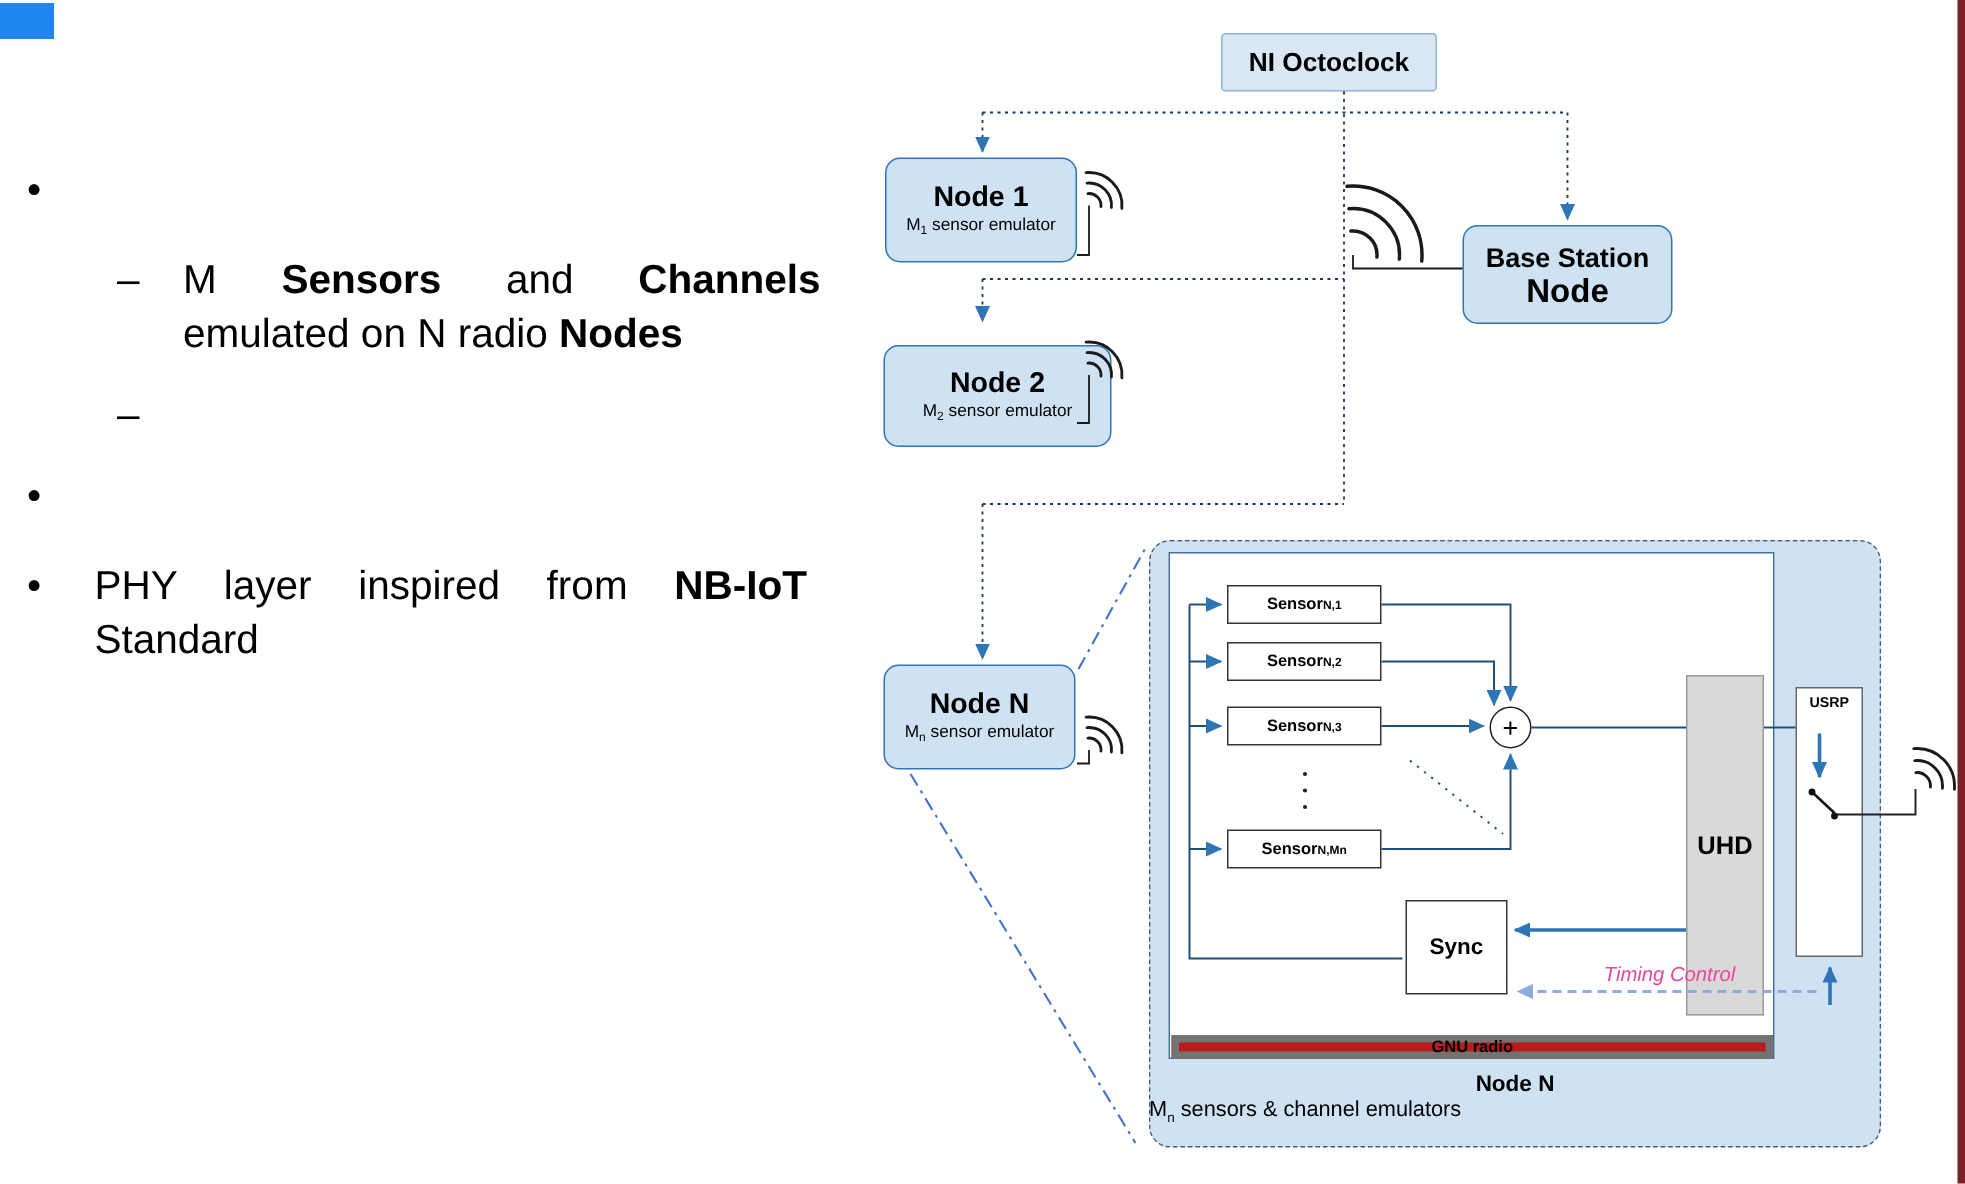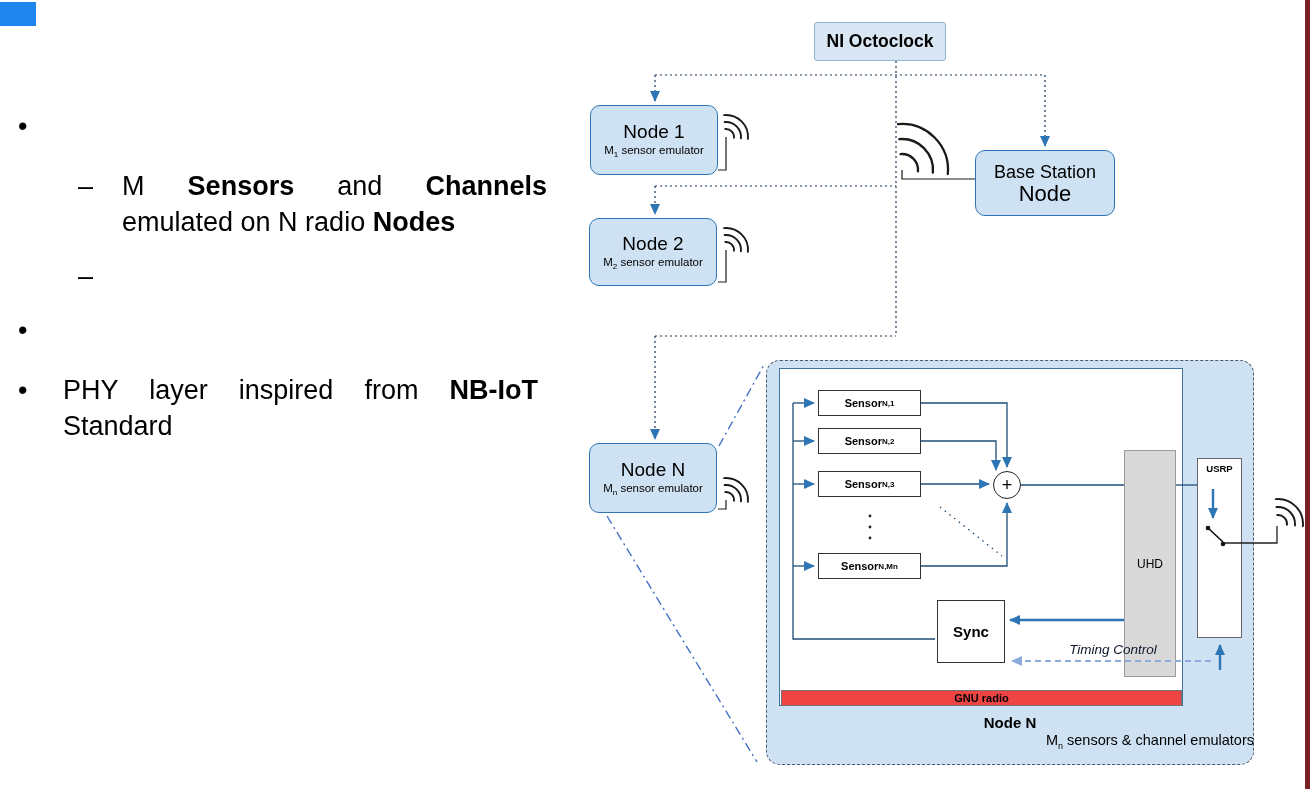--- a/index.html
+++ b/index.html
@@ -15,37 +15,37 @@
   .row .mk{flex:0 0 45px}
   .row .txt{text-align:justify}
   .l1 .txt{width:475px}
   .l2{padding-left:60px}
   .l2 .mk{flex:0 0 44px}
   .l2 .txt{width:425px}
   .mt24{margin-top:24px}.mt18{margin-top:18px}
 
   
   .nodebox{background:#cfe2f3;border:1.6px solid #2e75b6;border-radius:10px;display:flex;flex-direction:column;align-items:center;justify-content:center;z-index:10}
-  .nodebox .nt{font-weight:normal;font-size:19px;line-height:22px}
+  .nodebox .nt{font-weight:bold;font-size:19px;line-height:22px}
   .nodebox .ns{font-size:11.5px;margin-top:1px;white-space:nowrap}
   .nodebox .ns sub{font-size:8px}
   .octo{background:#d9e6f4;border:1.2px solid #8db3d9;border-radius:3px;display:flex;align-items:center;justify-content:center;font-weight:bold;font-size:17.5px;z-index:10}
   .bigc{background:#cfe2f3;border:1.3px dashed #4a5a6a;border-radius:14px;z-index:1}
   .innerb{background:#fff;border:1.5px solid #41719c;z-index:2}
-  .gnu{background:#ef4444;border:1px solid #737373;z-index:3;display:flex;align-items:center;justify-content:center;font-size:11px;font-weight:bold}
+  .gnu{background:#b91c1c;border:5px solid #737373;z-index:3;display:flex;align-items:center;justify-content:center;font-size:11px;font-weight:bold}
   .sens{background:#fff;border:1px solid #333;z-index:4;display:flex;align-items:center;justify-content:center;font-size:11px;font-weight:bold;white-space:nowrap}
   .sens sub{font-size:8px}
   .plus{background:#fff;border:1.4px solid #222;border-radius:50%;z-index:4;display:flex;align-items:center;justify-content:center;font-size:18px;line-height:18px}
-  .uhd{background:#d9d9d9;border:1px solid #9a9a9a;z-index:3;display:flex;align-items:center;justify-content:center;font-weight:normal;font-size:12px}
+  .uhd{background:#d9d9d9;border:1px solid #9a9a9a;z-index:3;display:flex;align-items:center;justify-content:center;font-weight:bold;font-size:17px}
   .usrp{background:#fff;border:1px solid #666;z-index:3;font-weight:bold;font-size:9.5px;text-align:center;padding-top:4px}
   .syncb{background:#fff;border:1.2px solid #333;z-index:4;display:flex;align-items:center;justify-content:center;font-weight:bold;font-size:15px}
   .cap1{z-index:4;text-align:center;font-weight:bold;font-size:15px}
-  .cap2{z-index:4;text-align:right;font-size:14.5px}
+  .cap2{z-index:4;text-align:left;font-size:14.5px}
   .cap2 sub{font-size:9px}
-  .timing{z-index:4;font-style:italic;font-size:13.5px;text-align:center;color:#0f172a}
+  .timing{z-index:4;font-style:italic;font-size:13.5px;text-align:center;color:#ec4899}
 
   
   svg.overlay{position:absolute;left:0;top:0;z-index:30;pointer-events:none}
   .dotted path{stroke:#17365d;stroke-width:1.2;fill:none;stroke-dasharray:2 3}
   .zoom path{stroke:#4472c4;stroke-width:1.4;fill:none;stroke-dasharray:9 4 2 4}
   .flow path{stroke:#1f4e79;stroke-width:1.3;fill:none}
   .bluethick path{stroke:#2e75b6;stroke-width:2.4;fill:none}
   .timingline{stroke:#8faadc;stroke-width:2;fill:none;stroke-dasharray:6 4}
   .wire path{stroke:#222;stroke-width:1.3;fill:none}
   .wifi path{stroke:#1a1a1a;stroke-width:1.9;fill:none;stroke-linecap:round}
@@ -75,30 +75,30 @@
     <span class="mk">•</span>
   </div>
   <div class="row l1 mt24">
     <span class="mk">•</span>
     <div class="txt">
       <span>PHY layer inspired from </span><b>NB-IoT</b><span> Standard</span>
     </div>
   </div>
 </div>
 
-<div class="abs octo" style="left:814px;top:22px;width:132px;height:39px">
+<div class="abs octo" style="left:814px;top:22px;width:144px;height:39px">
   <span>NI Octoclock</span>
 </div>
 
 <div class="abs nodebox" style="left:590px;top:105px;width:128px;height:70px">
   <div class="nt">Node 1</div>
   <div class="ns"><span>M</span><sub>1</sub><span> sensor emulator</span></div>
 </div>
 
-<div class="abs nodebox" style="left:589px;top:218px;width:128px;height:68px">
+<div class="abs nodebox" style="left:589px;top:230px;width:152px;height:68px">
   <div class="nt">Node 2</div>
   <div class="ns"><span>M</span><sub>2</sub><span> sensor emulator</span></div>
 </div>
 
 <div class="abs nodebox" style="left:589px;top:443px;width:128px;height:70px">
   <div class="nt">Node N</div>
   <div class="ns"><span>M</span><sub>n</sub><span> sensor emulator</span></div>
 </div>
 
 <div class="abs nodebox" style="left:975px;top:150px;width:140px;height:66px">

